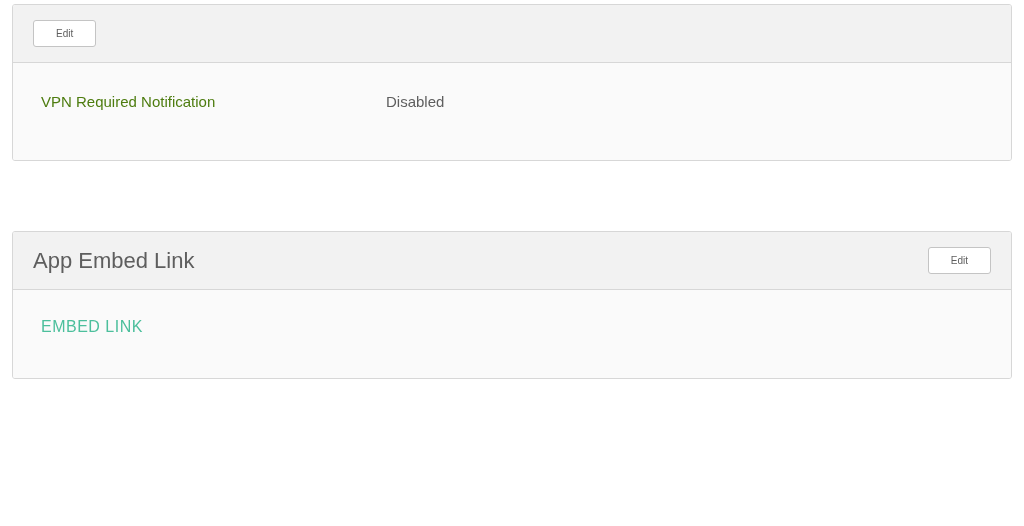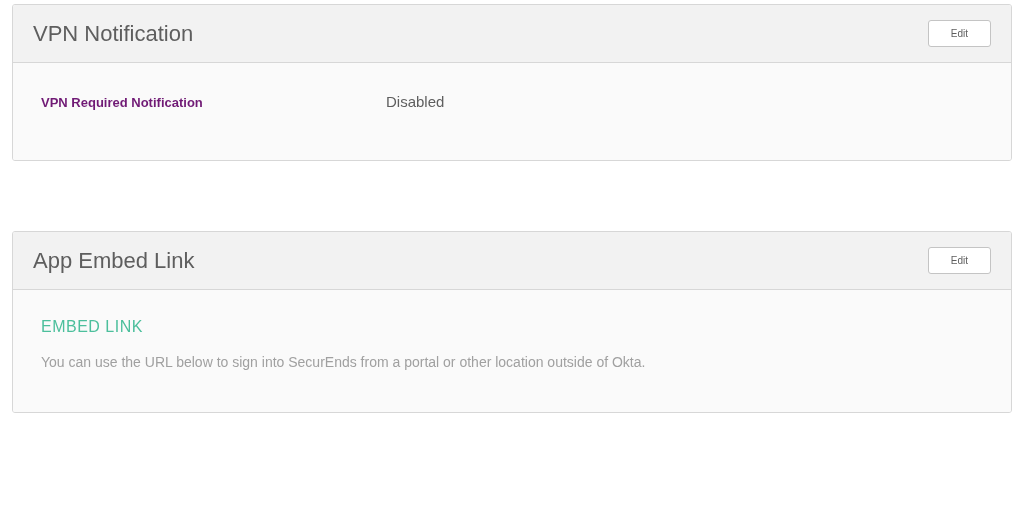--- a/index.html
+++ b/index.html
@@ -44,23 +44,23 @@
     }
     .panel-body {
       background: #fafafa;
       padding: 30px 28px 50px 28px;
     }
     .vpn-row {
       display: flex;
       align-items: baseline;
     }
     .vpn-label {
-      font-size: 13px;
-      font-weight: 700;
-      color: #701a75;
+      font-size: 15px;
+      font-weight: 400;
+      color: #4d7c0f;
       width: 345px;
       flex-shrink: 0;
     }
     .vpn-value {
       font-size: 15px;
       font-weight: 400;
       color: #5e5e5e;
     }
     .spacer {
       height: 62px;
@@ -94,35 +94,33 @@
     }
     .url-highlight {
       background: #b3d7ff;
     }
   </style>
 </head>
 <body>
 
 <div class="panel">
   <div class="panel-header">
-    <h2 class="panel-title">VPN Notification</h2>
     <button class="edit-btn">Edit</button>
   </div>
   <div class="panel-body">
     <div class="vpn-row">
       <div class="vpn-label">VPN Required Notification</div>
       <div class="vpn-value">Disabled</div>
     </div>
   </div>
 </div>
 
 <div class="spacer"></div>
 
 <div class="panel">
   <div class="panel-header">
     <h2 class="panel-title">App Embed Link</h2>
     <button class="edit-btn">Edit</button>
   </div>
   <div class="panel-body-embed">
     <div class="section-label">EMBED LINK</div>
-    <div class="description">You can use the URL below to sign into SecurEnds from a portal or other location outside of Okta.</div>
   </div>
 </div>
 
 </body></html>

